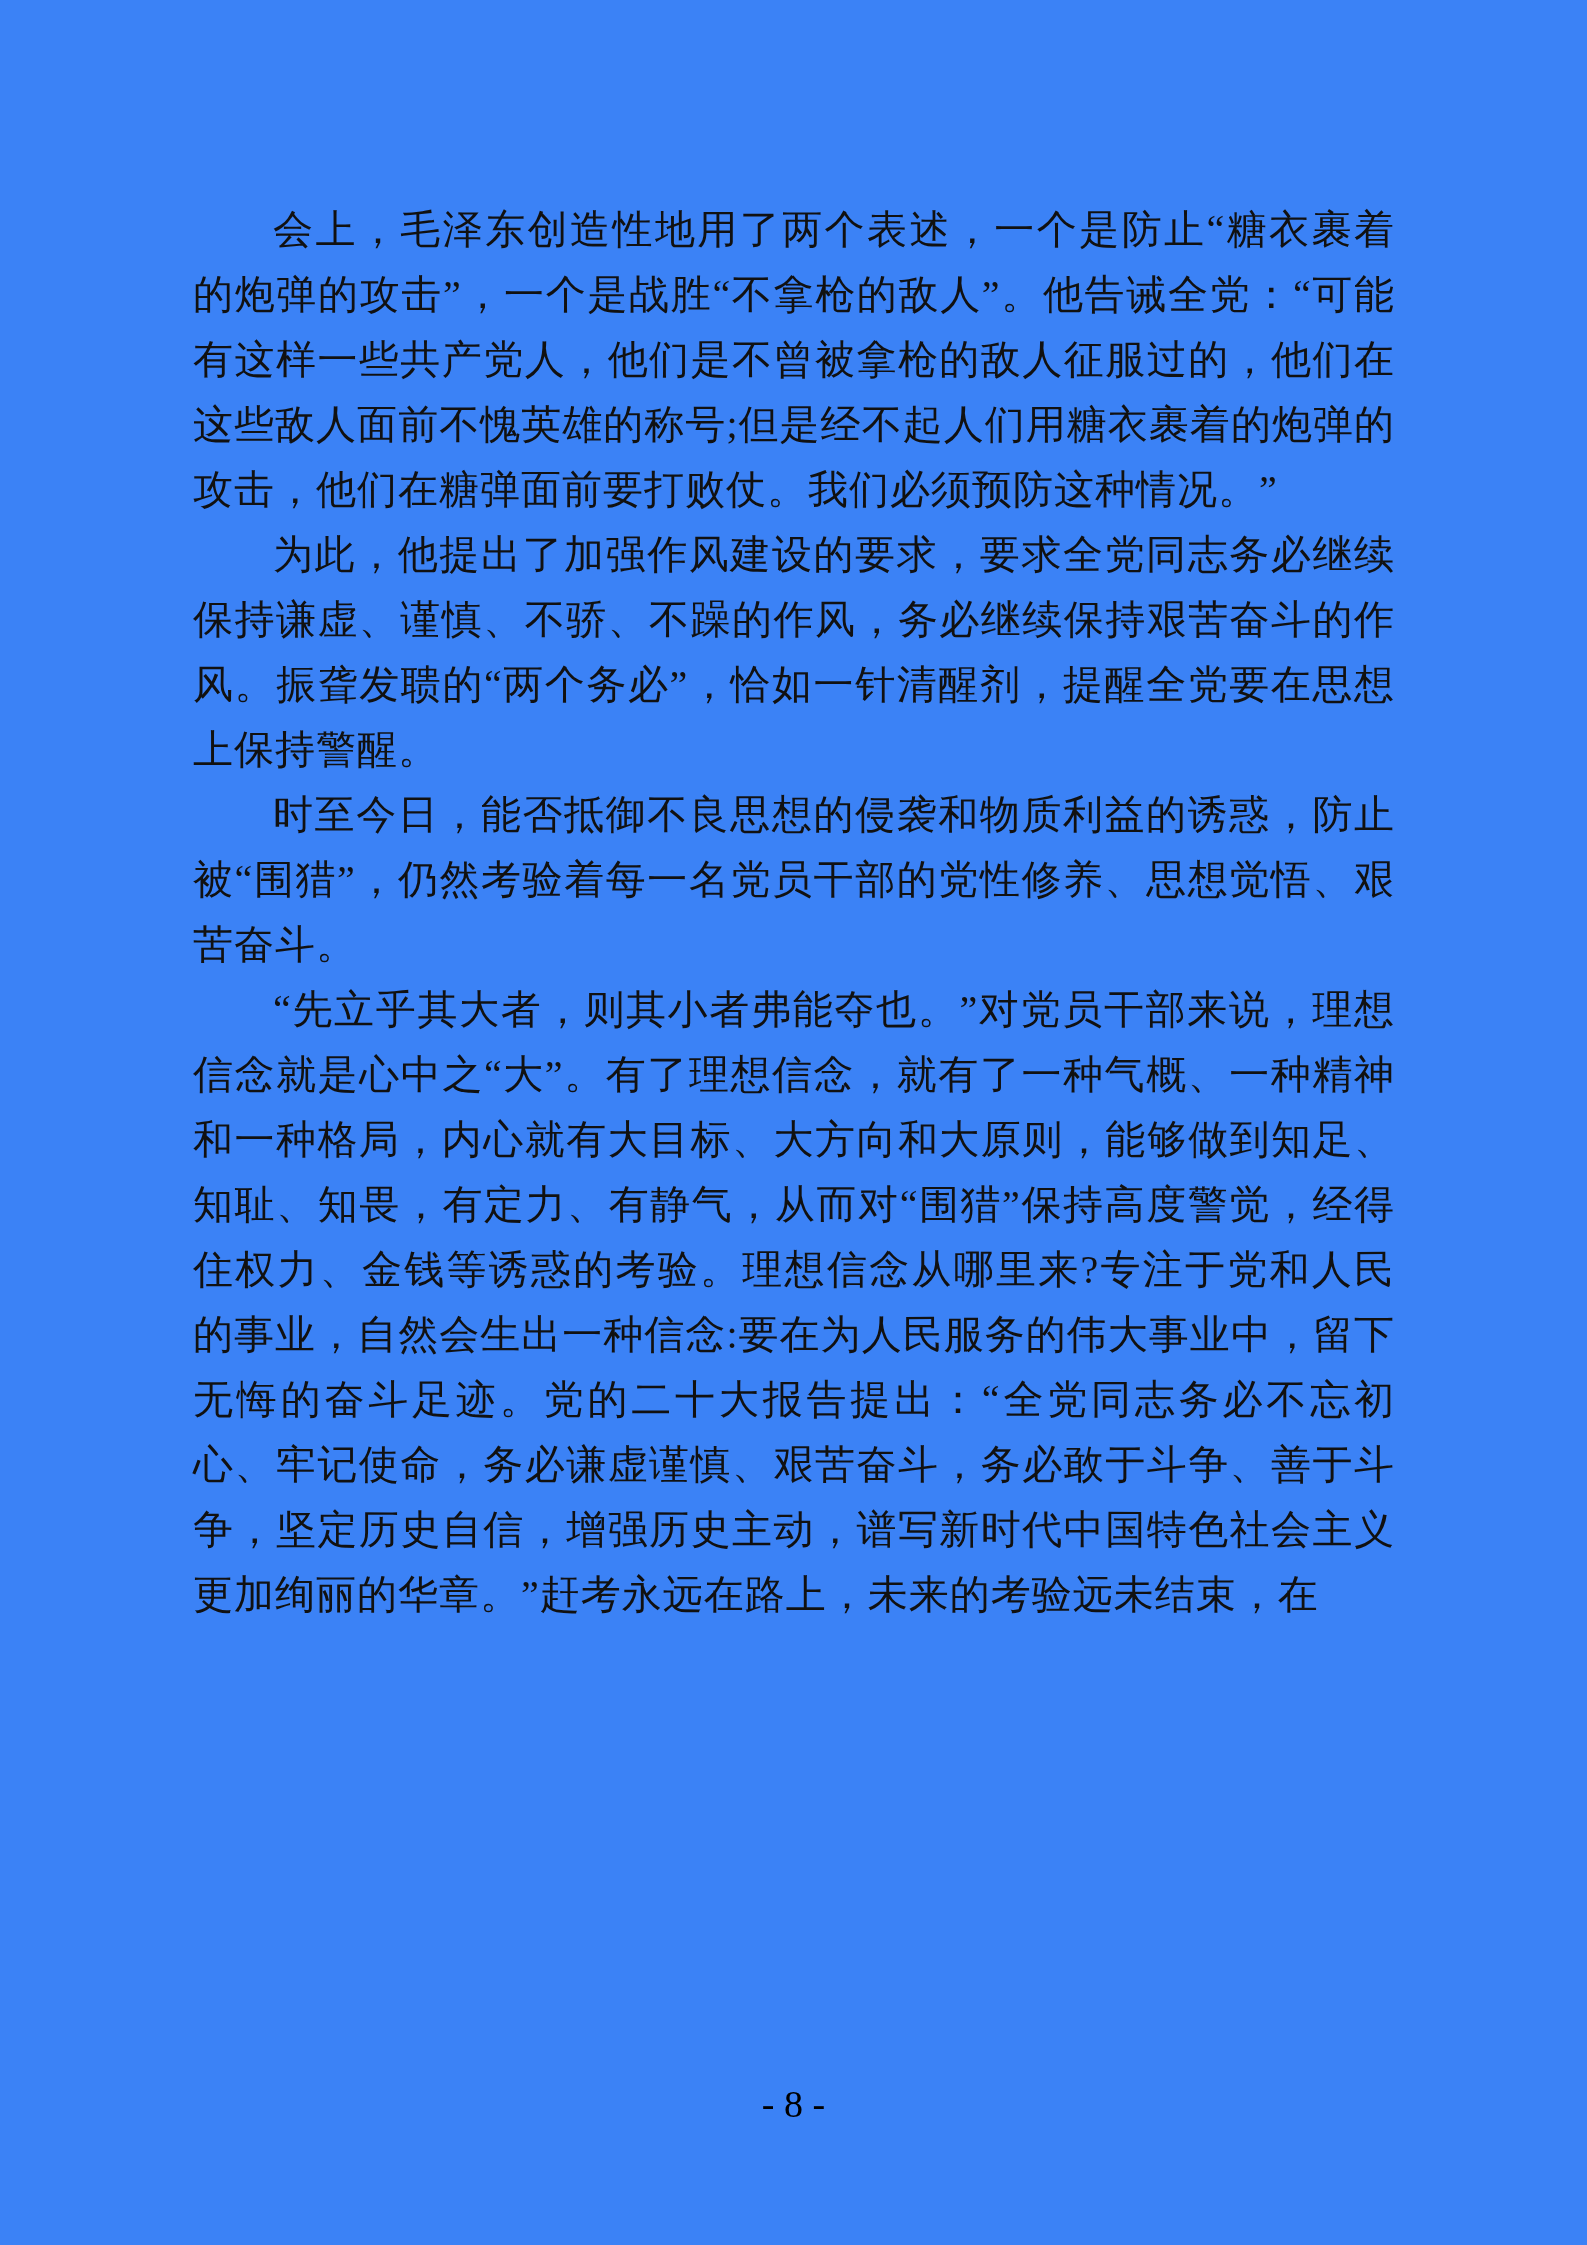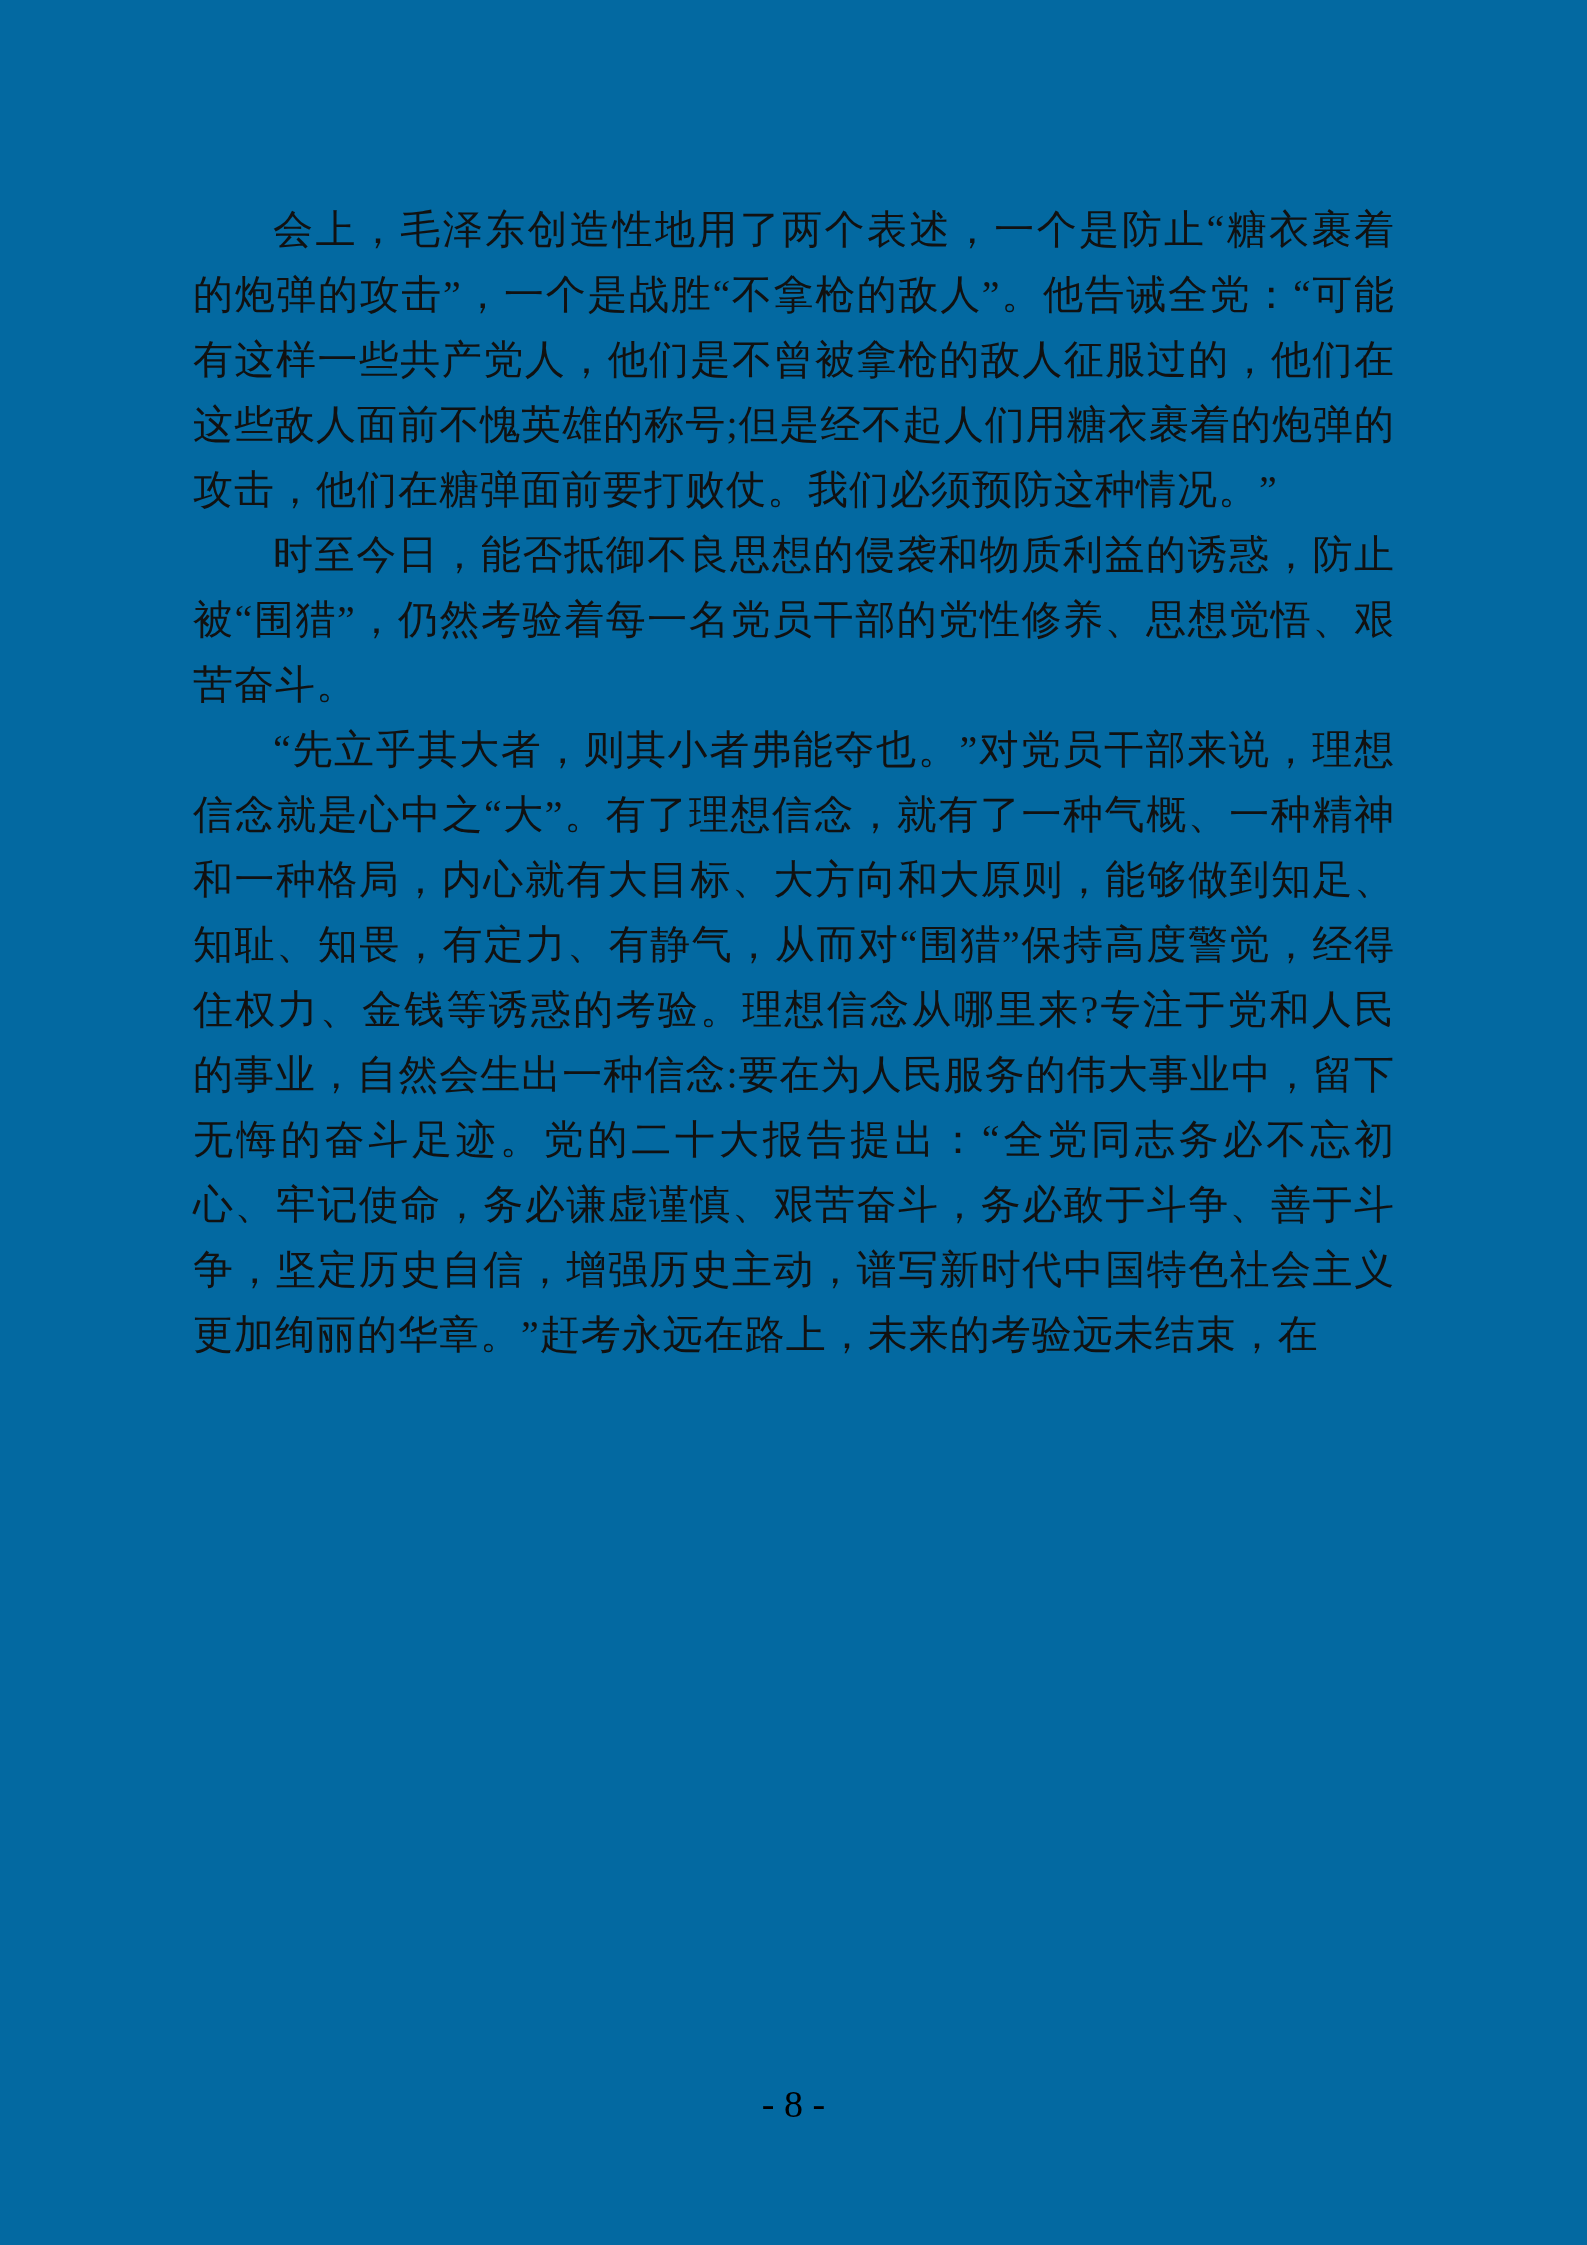--- a/index.html
+++ b/index.html
@@ -4,21 +4,21 @@
 <style>
   html, body {
     margin: 0;
     padding: 0;
     background: #ffffff;
   }
   .page {
     position: relative;
     width: 1587px;
     height: 2245px;
-    background: #0369a1;
+    background: #3b82f6;
     font-family: "Liberation Serif", "DejaVu Serif", serif;
     color: #111111;
     overflow: hidden;
   }
   .content {
     position: absolute;
     left: 193px;
     top: 197px;
     width: 1202px;
     font-size: 40px;
@@ -43,19 +43,20 @@
     line-height: 48px;
     color: #000000;
   }
 </style>
 </head>
 <body>
 
 <div class="page">
   <div class="content">
     <p>会上，毛泽东创造性地用了两个表述，一个是防止“糖衣裹着的炮弹的攻击”，一个是战胜“不拿枪的敌人”。他告诫全党：“可能有这样一些共产党人，他们是不曾被拿枪的敌人征服过的，他们在这些敌人面前不愧英雄的称号;但是经不起人们用糖衣裹着的炮弹的攻击，他们在糖弹面前要打败仗。我们必须预防这种情况。”</p>
+    <p>为此，他提出了加强作风建设的要求，要求全党同志务必继续保持谦虚、谨慎、不骄、不躁的作风，务必继续保持艰苦奋斗的作风。振聋发聩的“两个务必”，恰如一针清醒剂，提醒全党要在思想上保持警醒。</p>
     <p>时至今日，能否抵御不良思想的侵袭和物质利益的诱惑，防止被“围猎”，仍然考验着每一名党员干部的党性修养、思想觉悟、艰苦奋斗。</p>
     <p>“先立乎其大者，则其小者弗能夺也。”对党员干部来说，理想信念就是心中之“大”。有了理想信念，就有了一种气概、一种精神和一种格局，内心就有大目标、大方向和大原则，能够做到知足、知耻、知畏，有定力、有静气，从而对“围猎”保持高度警觉，经得住权力、金钱等诱惑的考验。理想信念从哪里来?专注于党和人民的事业，自然会生出一种信念:要在为人民服务的伟大事业中，留下无悔的奋斗足迹。党的二十大报告提出：“全党同志务必不忘初心、牢记使命，务必谦虚谨慎、艰苦奋斗，务必敢于斗争、善于斗争，坚定历史自信，增强历史主动，谱写新时代中国特色社会主义更加绚丽的华章。”赶考永远在路上，未来的考验远未结束，在</p>
   </div>
   <div class="footer">
     <span>- 8 -</span>
   </div>
 </div>
 
 </body></html>

